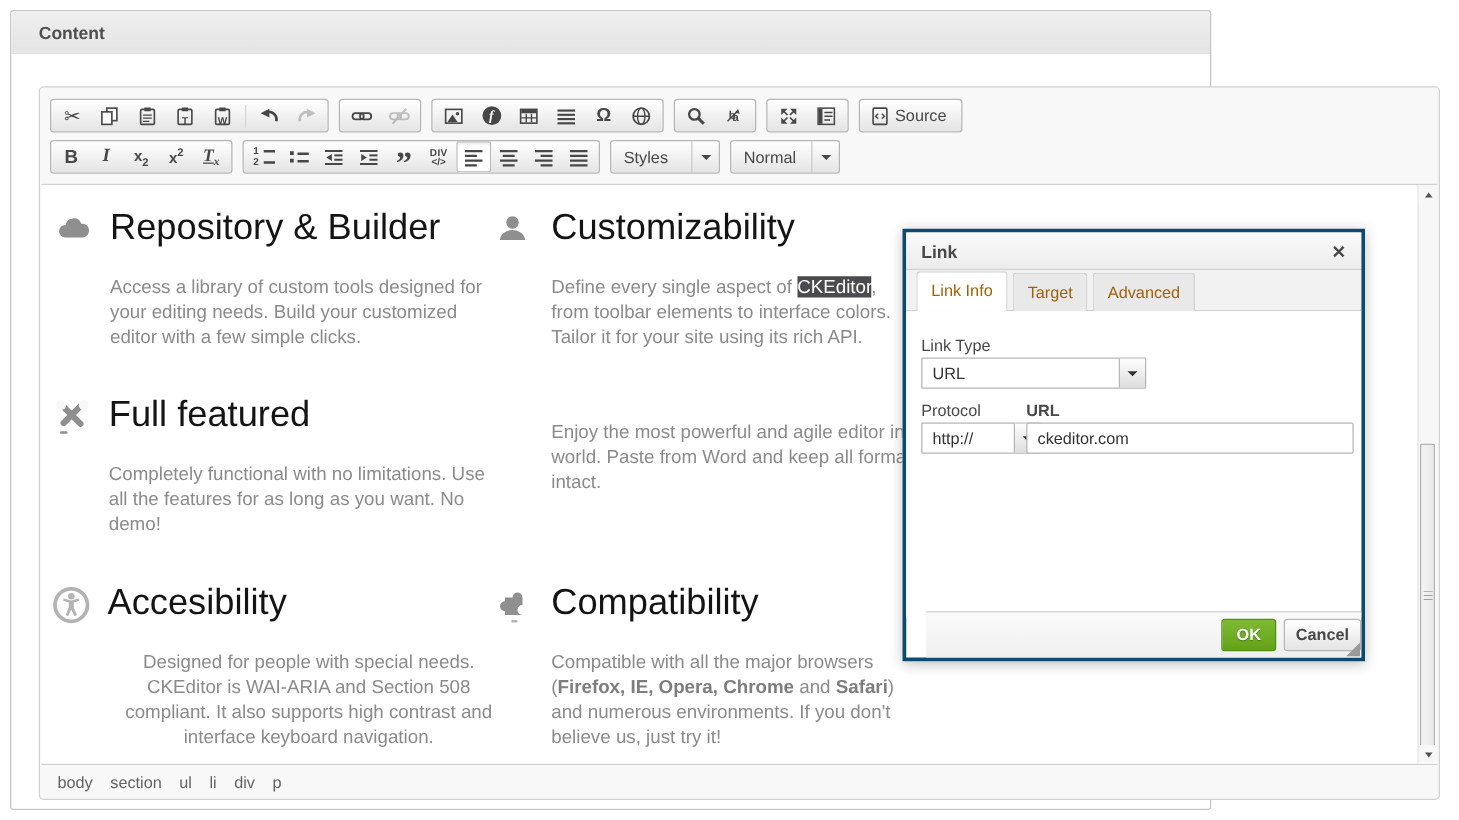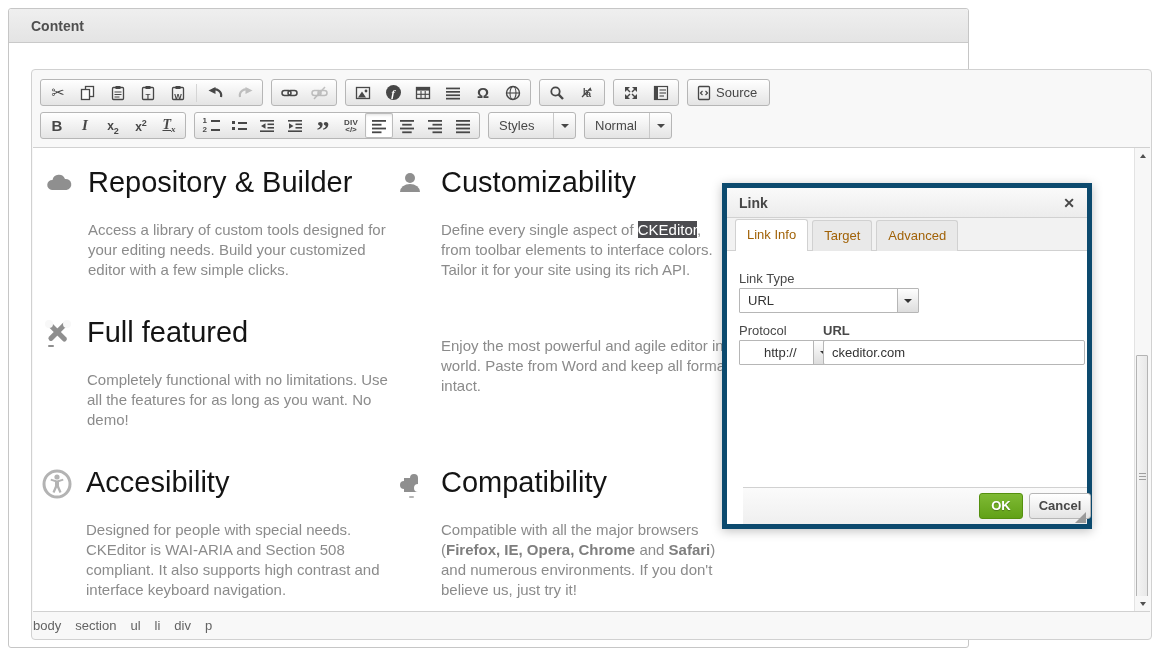--- a/index.html
+++ b/index.html
@@ -89,26 +89,26 @@
                  border-top:4px solid #505050; }
   .sb-thumb { position:absolute; left:1px; width:12px; top:207px; height:242px;
               background:linear-gradient(90deg,#f4f4f4,#e8e8e8); border:1px solid #b4b4b4;
               border-radius:1px; display:flex; align-items:center; justify-content:center; }
   .sb-grip { width:7px; height:7px;
              background:repeating-linear-gradient(#9f9f9f 0 1px, transparent 1px 3px); }
 
   
   .statusbar { position:absolute; left:1px; right:1px; bottom:1px; height:25px;
                background:#f8f8f8; border-radius:0 0 3px 3px; display:flex; align-items:center;
-               gap:14px; }
+               gap:14px; padding-left:13px; }
   .statusbar span { font-size:13px; color:#636363; cursor:pointer; }
 
   
   .dialog { position:absolute; left:722px; top:183px; width:370px; height:346px;
-            background:#fff; border:5px solid #0c4a6e; box-shadow:0 2px 10px rgba(0,0,0,.25); z-index:50; }
+            background:#fff; border:3px solid #0c4a6e; box-shadow:0 2px 10px rgba(0,0,0,.25); z-index:50; }
   .dlg-title { height:30px; background:linear-gradient(#fafafa,#ececec); border-bottom:1px solid #d1d1d1;
                display:flex; align-items:center; padding:0 12px; }
   .dlg-title b { font-size:14px; color:#474747; flex:1; }
   .dlg-close { font-size:14px; font-weight:bold; color:#484848; cursor:pointer; }
   .dlg-tabs { height:33px; background:#f2f2f2; border-bottom:1px solid #d1d1d1;
               display:flex; align-items:flex-end; padding-left:8px; }
   .dlg-tab { font-size:13px; color:#a16207; padding:7px 11px 8px; border:1px solid #d1d1d1;
              border-bottom:none; border-radius:3px 3px 0 0; margin-right:4px; background:#e9e9e9;
              cursor:pointer; position:relative; top:1px; }
   .dlg-tab.active { background:#fff; padding-bottom:9px; }
@@ -509,21 +509,21 @@
               </svg></span>
           <h2>Customizability</h2>
         </div>
         <p style="width:292px;"><span>Define every single aspect of </span><span class="sel">CKEditor</span><span>, from toolbar elements to interface colors. Tailor it for your site using its rich API.</span></p>
       </div>
 
       <div class="section" style="left:363px; top:168px;">
         <p style="width:314px;">Enjoy the most powerful and agile editor in the world. Paste from Word and keep all formatting intact.</p>
       </div>
 
-      <div class="section" style="left:8px; top:318px;">
+      <div class="section" style="left:8px; top:318px;text-align:center;">
         <div class="sec-head">
           <span class="sec-icon"><svg width="32" height="32" viewBox="0 0 32 32">
                 <circle cx="16" cy="16" r="13" fill="none" stroke="#b3b3b3" stroke-width="3"></circle>
                 <circle cx="16" cy="9" r="2.6" fill="#b3b3b3"></circle>
                 <path d="M9.5 12.5 L14 14 L14 18 L11.5 24 L13.5 25 L16 19.5 L18.5 25 L20.5 24 L18 18 L18 14 L22.5 12.5 L22 10.8 L16 12.4 L10 10.8 z" fill="#b3b3b3"></path>
               </svg></span>
           <h2>Accesibility</h2>
         </div>
         <p style="width:322px;">Designed for people with special needs. CKEditor is WAI-ARIA and Section 508 compliant. It also supports high contrast and interface keyboard navigation.</p>
       </div>
@@ -576,21 +576,21 @@
   </div>
   <div class="dlg-body">
     <span class="dlg-label" style="left:12px; top:20px;">Link Type</span>
     <div class="selbox" style="left:12px; top:37px; width:180px;">
       <span class="txt">URL</span>
       <span class="arrow">
           <span class="tri-down"></span>
         </span>
     </div>
     <span class="dlg-label" style="left:12px; top:72px;">Protocol</span>
-    <div class="selbox" style="left:12px; top:89px; width:96px;padding-left:16px;">
+    <div class="selbox" style="left:12px; top:89px; width:96px;">
       <span class="txt">http://</span>
       <span class="arrow">
           <span class="tri-down"></span>
         </span>
     </div>
     <span class="dlg-label bold" style="left:96px; top:72px;">URL</span>
     <input class="dlg-input" style="left: 96px; top: 89px; width: 262px;" value="ckeditor.com">
   </div>
   <div class="dlg-footer">
     <div class="btn-ok">OK</div>

